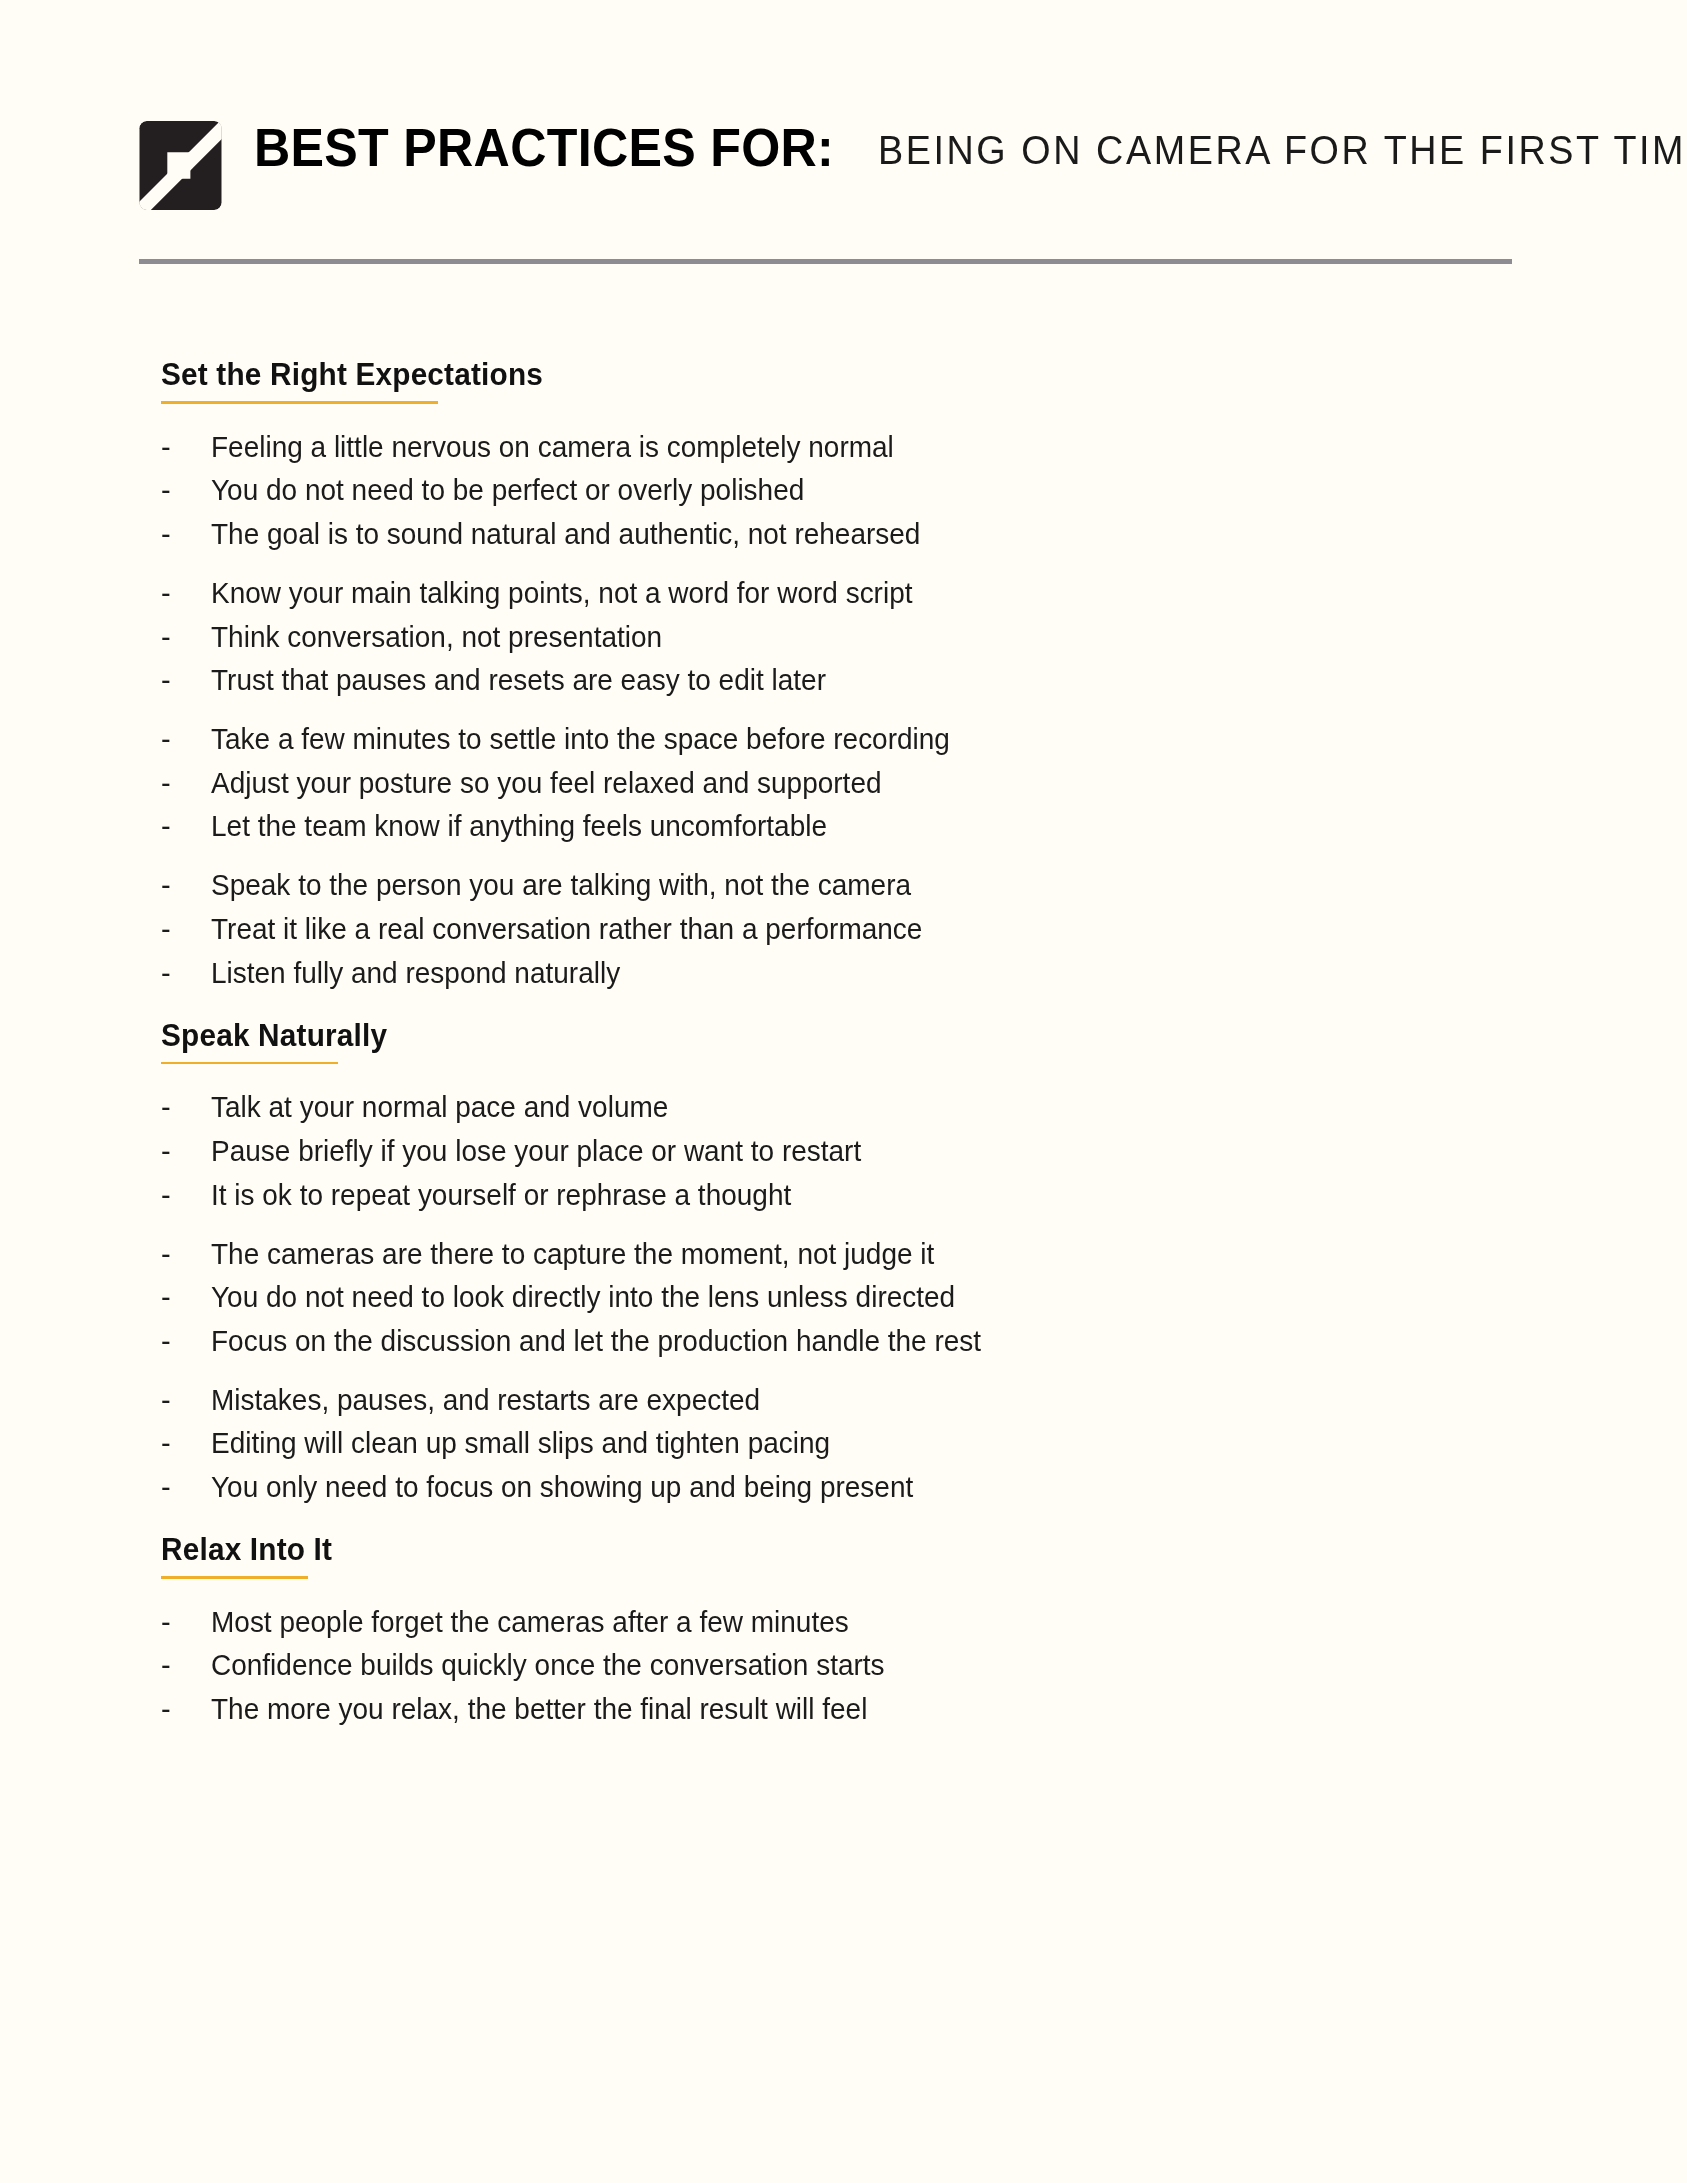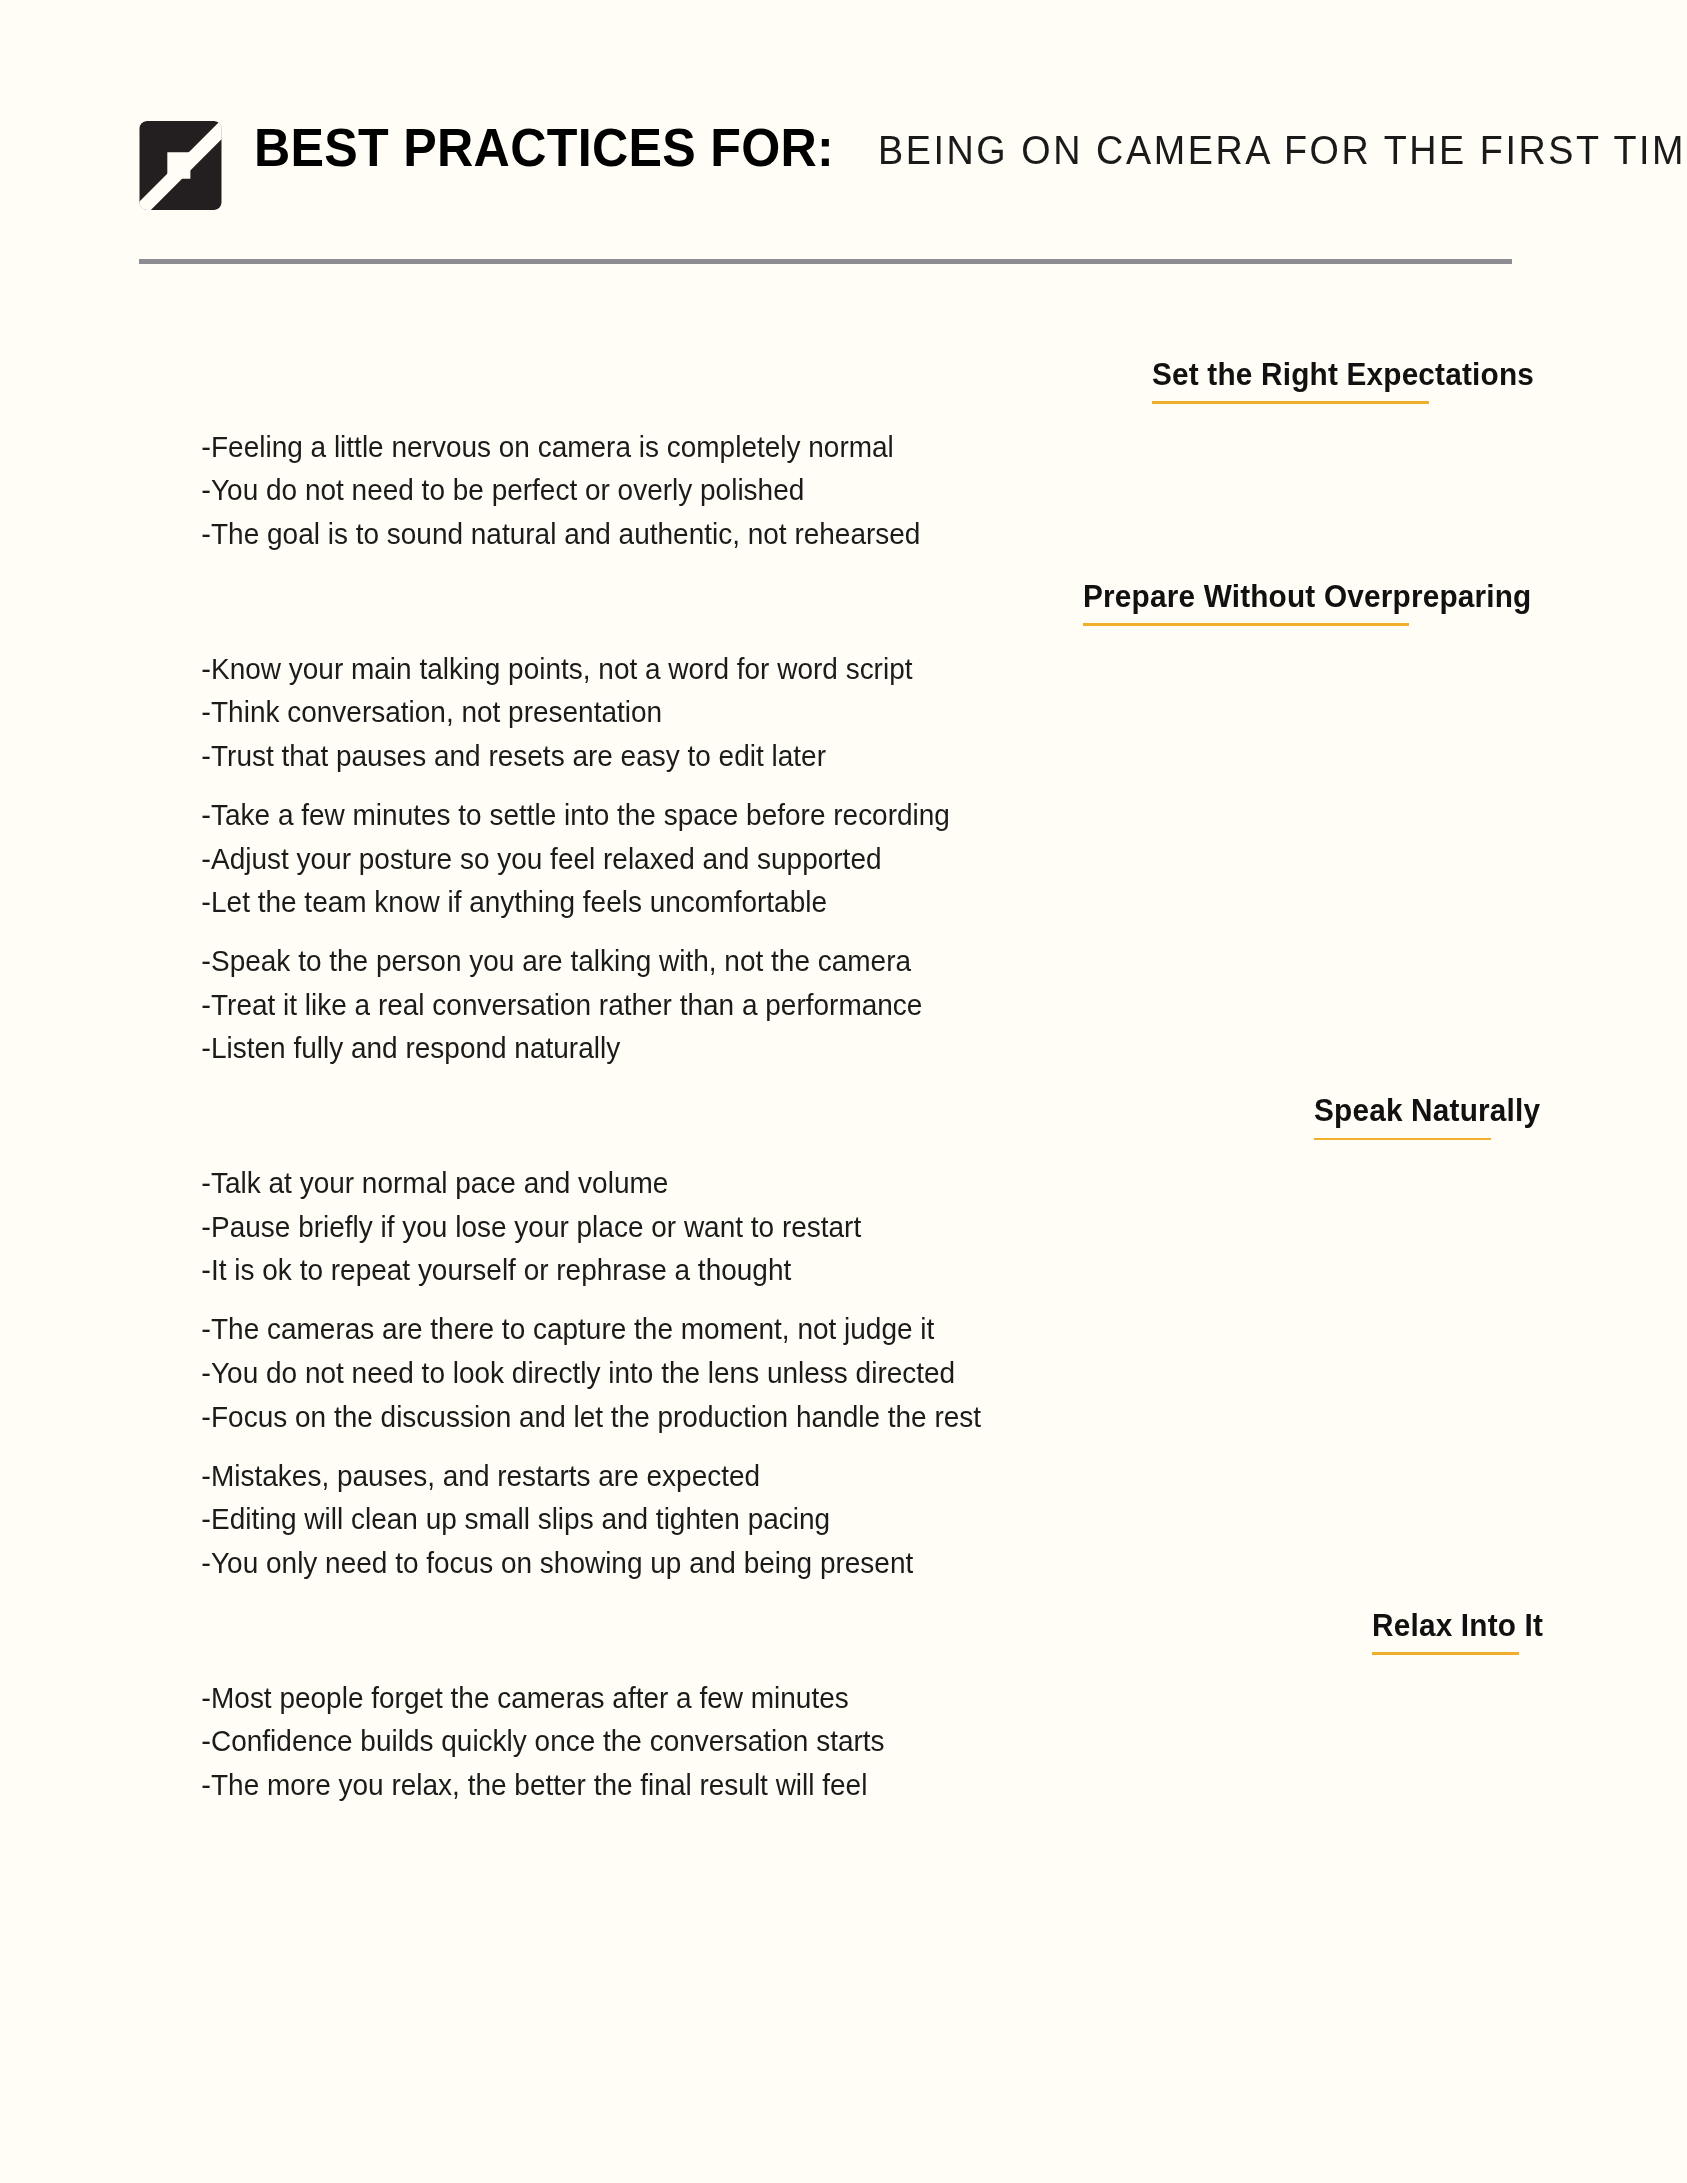--- a/index.html
+++ b/index.html
@@ -83,21 +83,20 @@
 
   
   .content {
     position: absolute;
     left: 161px;
     top: 357px;
     width: 1389px;
   }
   .section {
     margin-bottom: 30px;
-    text-align: right;
   }
   .section-heading-wrap {
     display: inline-block;
   }
   .section-heading {
     font-family: "Liberation Sans Narrow", "Liberation Sans", sans-serif;
     font-size: 31px;
     font-weight: 700;
     color: #111111;
     letter-spacing: 0.2px;
@@ -177,21 +176,21 @@
           </li>
           <li class="bullet">
             <span class="bullet-marker">-</span>
             <span class="bullet-text">You do not need to be perfect or overly polished</span>
           </li>
           <li class="bullet">
             <span class="bullet-marker">-</span>
             <span class="bullet-text">The goal is to sound natural and authentic, not rehearsed</span>
           </li>
         </ul></div>
-      <div class="section"><div class="section-heading-wrap"><div class="section-heading">Prepare Without Overpreparing</div><div class="heading-underline" style="width: 326px; background: rgb(239, 175, 43);"></div></div><ul class="bullets">
+      <div class="section"><ul class="bullets">
           <li class="bullet">
             <span class="bullet-marker">-</span>
             <span class="bullet-text">Know your main talking points, not a word for word script</span>
           </li>
           <li class="bullet">
             <span class="bullet-marker">-</span>
             <span class="bullet-text">Think conversation, not presentation</span>
           </li>
           <li class="bullet">
             <span class="bullet-marker">-</span>

